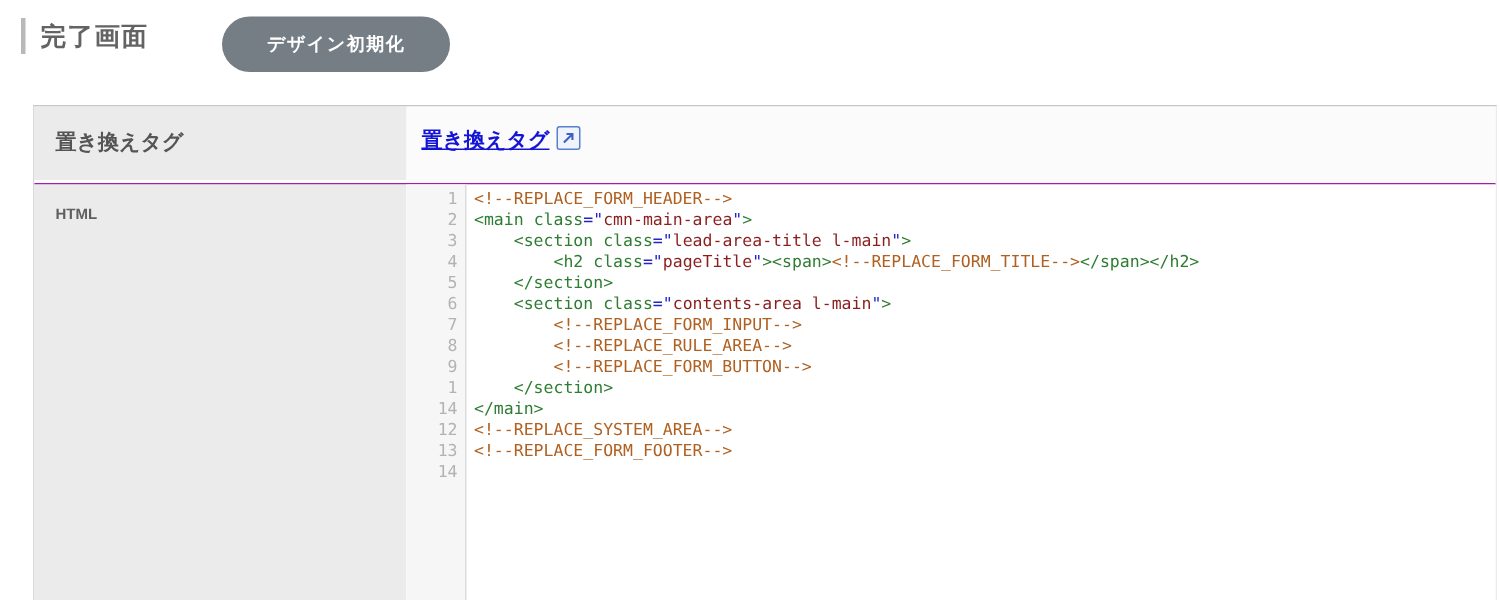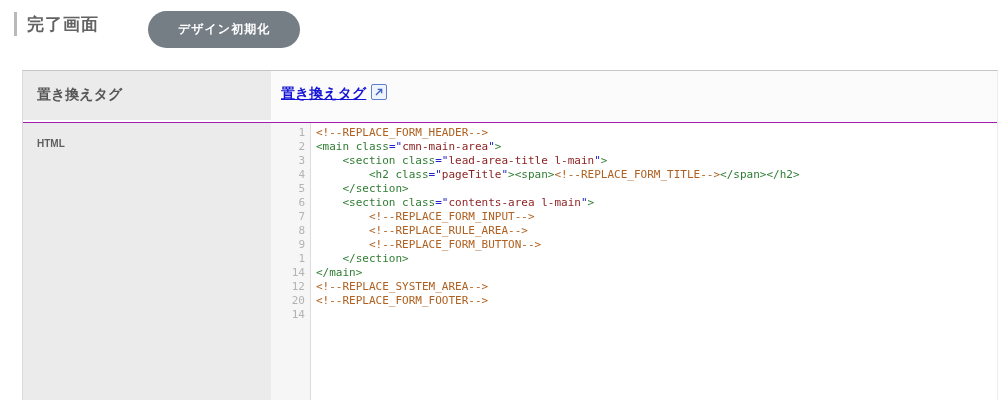--- a/index.html
+++ b/index.html
@@ -72,21 +72,21 @@
             <div class="code-line" style="color: rgb(179, 179, 179);">3</div>
             <div class="code-line" style="color: rgb(179, 179, 179);">4</div>
             <div class="code-line" style="color: rgb(179, 179, 179);">5</div>
             <div class="code-line" style="color: rgb(179, 179, 179);">6</div>
             <div class="code-line" style="color: rgb(179, 179, 179);">7</div>
             <div class="code-line" style="color: rgb(179, 179, 179);">8</div>
             <div class="code-line" style="color: rgb(179, 179, 179);">9</div>
             <div class="code-line" style="color: rgb(179, 179, 179);">1</div>
             <div class="code-line" style="color: rgb(179, 179, 179);">14</div>
             <div class="code-line" style="color: rgb(179, 179, 179);">12</div>
-            <div class="code-line" style="color: rgb(179, 179, 179);">20</div>
+            <div class="code-line" style="color: rgb(179, 179, 179);">13</div>
             <div class="code-line" style="color: rgb(179, 179, 179);">14</div>
           </div>
         <div class="code-pane"><div class="code-line"><span style="color: rgb(176, 96, 32);">&lt;!--REPLACE_FORM_HEADER--&gt;</span></div><div class="code-line"><span style="color: rgb(46, 125, 50);">&lt;main </span><span style="color: rgb(46, 125, 50);">class</span><span style="color: rgb(35, 35, 204);">="</span><span style="color: rgb(139, 30, 30);">cmn-main-area</span><span style="color: rgb(35, 35, 204);">"</span><span style="color: rgb(46, 125, 50);">&gt;</span></div><div class="code-line"><span style="color: rgb(51, 51, 51);">    </span><span style="color: rgb(46, 125, 50);">&lt;section </span><span style="color: rgb(46, 125, 50);">class</span><span style="color: rgb(35, 35, 204);">="</span><span style="color: rgb(139, 30, 30);">lead-area-title l-main</span><span style="color: rgb(35, 35, 204);">"</span><span style="color: rgb(46, 125, 50);">&gt;</span></div><div class="code-line"><span style="color: rgb(51, 51, 51);">        </span><span style="color: rgb(46, 125, 50);">&lt;h2 </span><span style="color: rgb(46, 125, 50);">class</span><span style="color: rgb(35, 35, 204);">="</span><span style="color: rgb(139, 30, 30);">pageTitle</span><span style="color: rgb(35, 35, 204);">"</span><span style="color: rgb(46, 125, 50);">&gt;&lt;span&gt;</span><span style="color: rgb(176, 96, 32);">&lt;!--REPLACE_FORM_TITLE--&gt;</span><span style="color: rgb(46, 125, 50);">&lt;/span&gt;&lt;/h2&gt;</span></div><div class="code-line"><span style="color: rgb(51, 51, 51);">    </span><span style="color: rgb(46, 125, 50);">&lt;/section&gt;</span></div><div class="code-line"><span style="color: rgb(51, 51, 51);">    </span><span style="color: rgb(46, 125, 50);">&lt;section </span><span style="color: rgb(46, 125, 50);">class</span><span style="color: rgb(35, 35, 204);">="</span><span style="color: rgb(139, 30, 30);">contents-area l-main</span><span style="color: rgb(35, 35, 204);">"</span><span style="color: rgb(46, 125, 50);">&gt;</span></div><div class="code-line"><span style="color: rgb(51, 51, 51);">        </span><span style="color: rgb(176, 96, 32);">&lt;!--REPLACE_FORM_INPUT--&gt;</span></div><div class="code-line"><span style="color: rgb(51, 51, 51);">        </span><span style="color: rgb(176, 96, 32);">&lt;!--REPLACE_RULE_AREA--&gt;</span></div><div class="code-line"><span style="color: rgb(51, 51, 51);">        </span><span style="color: rgb(176, 96, 32);">&lt;!--REPLACE_FORM_BUTTON--&gt;</span></div><div class="code-line"><span style="color: rgb(51, 51, 51);">    </span><span style="color: rgb(46, 125, 50);">&lt;/section&gt;</span></div><div class="code-line"><span style="color: rgb(46, 125, 50);">&lt;/main&gt;</span></div><div class="code-line"><span style="color: rgb(176, 96, 32);">&lt;!--REPLACE_SYSTEM_AREA--&gt;</span></div><div class="code-line"><span style="color: rgb(176, 96, 32);">&lt;!--REPLACE_FORM_FOOTER--&gt;</span></div><div class="code-line"></div></div>
       </div>
     </div>
   </div>
 
 </div>
 
 </body></html>

